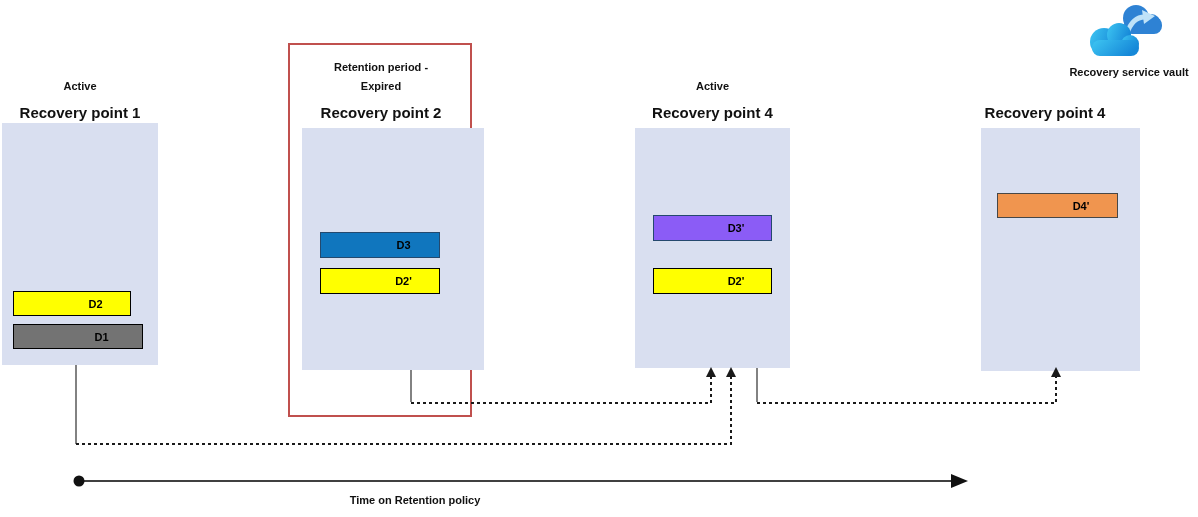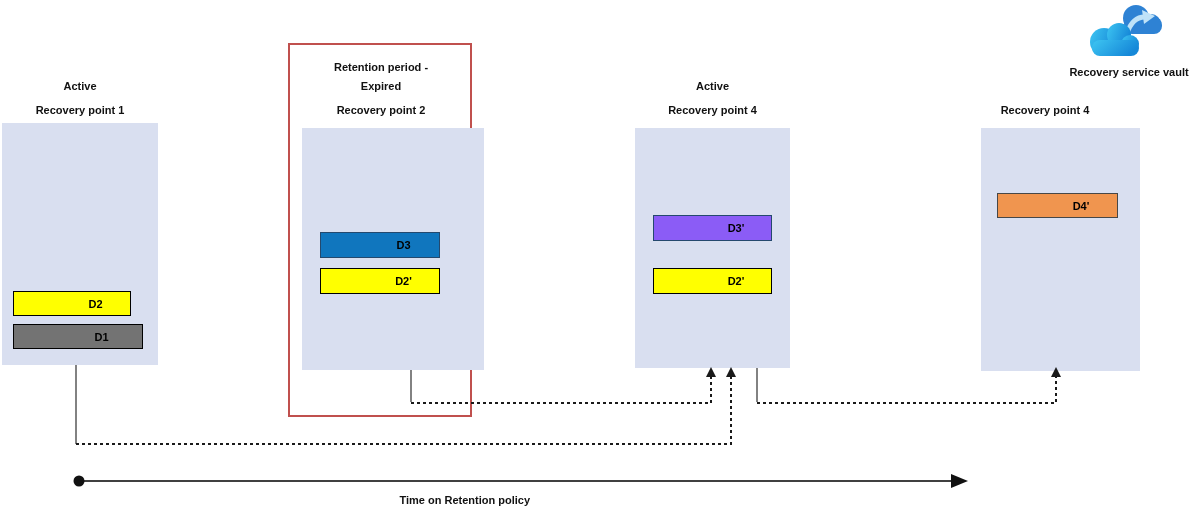--- a/index.html
+++ b/index.html
@@ -12,41 +12,41 @@
   }
   .rp-group{position:absolute;}
   .rp-status{
     position:absolute;left:0;right:0;top:58px;height:38px;
     display:flex;align-items:flex-end;justify-content:center;
     font-size:11px;font-weight:600;color:#111111;
     white-space:pre-line;text-align:center;line-height:19px;
   }
   .rp-title{
     position:absolute;left:0;right:0;top:104px;
-    font-size:11px;font-weight:600;color:#111111;text-align:center;
+    font-size:15px;font-weight:600;color:#111111;text-align:center;
   }
   .rp-box{position:absolute;}
   .chip{
     position:absolute;
     display:flex;align-items:center;justify-content:center;
     font-size:11px;font-weight:700;color:#000000;
     border:1px solid #000000;
     box-sizing:border-box;
     padding-left:47px;
   }
   .chip-blue{border:1px solid #24496e;}
   .chip-orange{border:1px solid #474747;}
   .red-outline{
     position:absolute;left:288px;top:43px;width:184px;height:374px;
     border:2px solid #c0504d;box-sizing:border-box;background:transparent;
   }
   #connector-layer{position:absolute;left:0;top:0;pointer-events:none;}
   .timeline-label{
     position:absolute;left:300px;top:494px;width:230px;
-    text-align:right;font-size:11px;font-weight:600;color:#111111;
+    text-align:center;font-size:11px;font-weight:600;color:#111111;
   }
   .vault-caption{
     position:absolute;left:1060px;top:66px;width:138px;
     text-align:center;font-size:11px;font-weight:600;color:#111111;
   }
   .vault-icon{position:absolute;left:1084px;top:2px;}
 </style>
 </head>
 <body>
 

